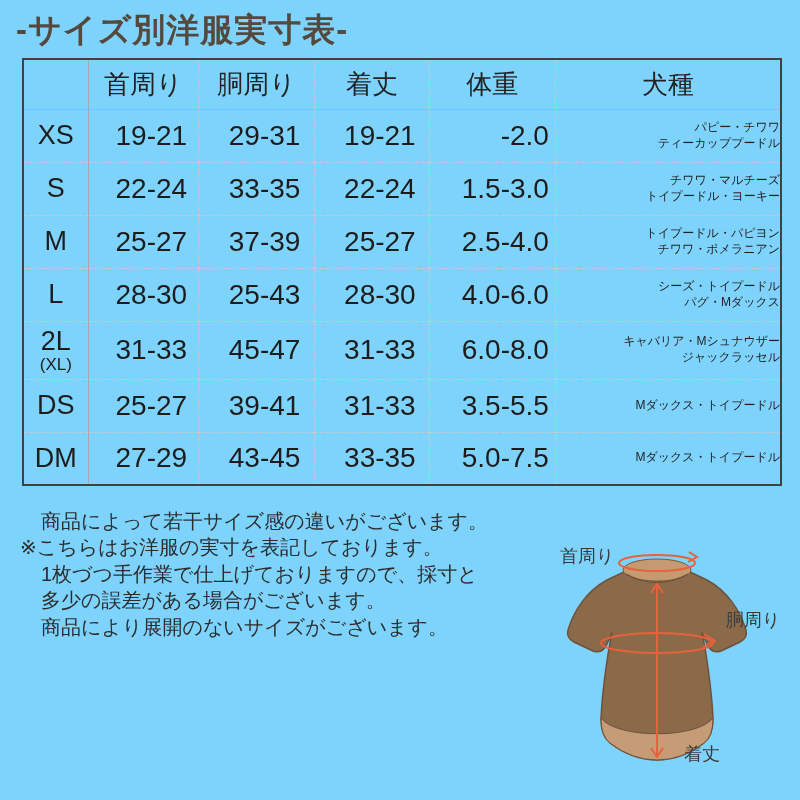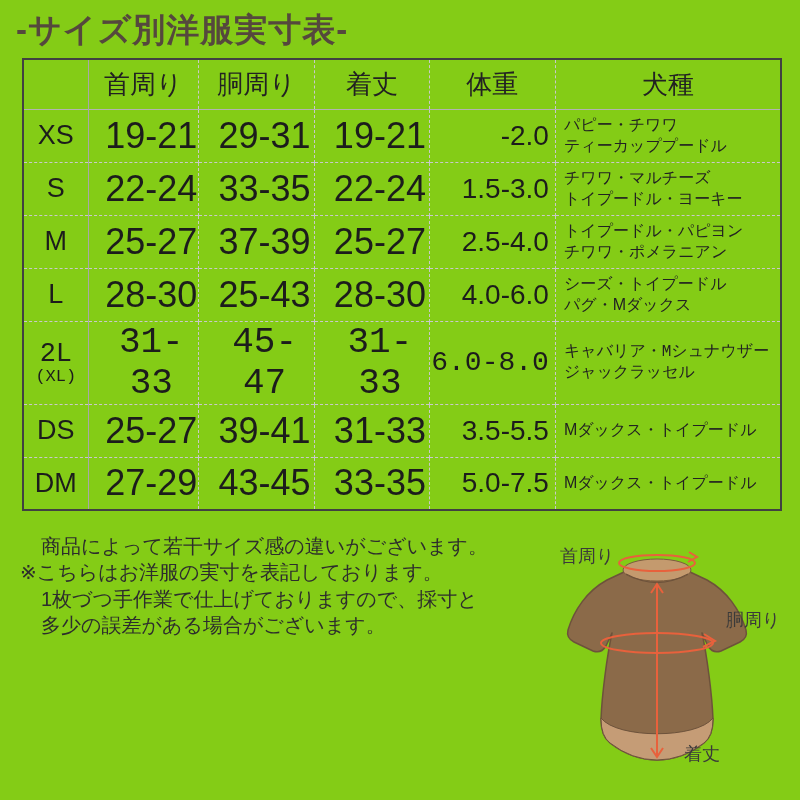--- a/index.html
+++ b/index.html
@@ -5,21 +5,21 @@
   html, body {
     margin: 0;
     padding: 0;
     background: #ffffff;
     font-family: "Liberation Sans", "DejaVu Sans", sans-serif;
   }
   #page {
     position: relative;
     width: 800px;
     height: 800px;
-    background: #84cc16;
+    background: #7dd3fc;
     overflow: hidden;
   }
   
   .page-title {
     margin: 0;
     padding: 8px 0 0 16px;
     font-size: 33px;
     font-weight: bold;
     letter-spacing: 1px;
     color: #55483d;
@@ -39,28 +39,28 @@
     text-align: center;
     vertical-align: middle;
     overflow: hidden;
   }
   .size-table th:first-child, .size-table td:first-child { border-left: none; }
   .size-table th:nth-child(2), .size-table td:nth-child(2) { border-left: 1px solid #a8a8a8; }
   .size-table tbody td { border-top: 1px dashed #c9c9c9; }
   .size-table tbody tr:first-child td { border-top: 1px solid #b3b3b3; }
   .size-table thead tr { height: 50px; }
   .size-table tbody tr { height: 53px; }
-  .size-table tbody tr.tall { height: 58px; font-family: Liberation Mono, monospace; }
+  .size-table tbody tr.tall { height: 58px; }
   .size-table th { font-size: 26px; font-weight: normal; color: #222222; }
   td.c-size { font-size: 27px; }
   td.c-size .size-main { line-height: 1.05; }
   td.c-size .size-sub  { font-size: 17px; line-height: 1.0; }
-  td.c-num { font-size: 36px; letter-spacing: 0; padding-left: 16px; }
+  td.c-num { font-size: 28px; letter-spacing: 0; padding-left: 16px; }
   td.c-weight { font-size: 28px; text-align: right; padding-right: 6px; }
-  td.c-breed { font-size: 16px; text-align: left; padding-left: 8px; line-height: 1.3; color: #222222; }
+  td.c-breed { font-size: 12px; text-align: right; padding-left: 8px; line-height: 1.3; color: #222222; }
   
   .notes {
     margin: 22px 0 0 20px;
     width: 510px;
     font-size: 20px;
     line-height: 1.32;
     color: #2d2d2d;
   }
   .notes .note-line { white-space: nowrap; }
   .notes .note-line.indent { padding-left: 21px; }
@@ -209,20 +209,21 @@
           </td>
       </tr>
     </tbody>
   </table>
 
   <div class="notes">
     <div class="note-line indent">商品によって若干サイズ感の違いがございます。</div>
     <div class="note-line">※こちらはお洋服の実寸を表記しております。</div>
     <div class="note-line indent">1枚づつ手作業で仕上げておりますので、採寸と</div>
     <div class="note-line indent">多少の誤差がある場合がございます。</div>
+    <div class="note-line indent">商品により展開のないサイズがございます。</div>
   </div>
 
   <div class="diagram">
     <svg width="257" height="256" viewBox="0 0 257 256">
 
       <path d="M82,28 Q115,42 148,28 L165,36 C185,47 198,66 204,86 Q206,94 198,98 L179,107 Q171,110 166,102 L160,89
                C165,112 170,150 171,175 Q171,192 162,199 Q140,216 115,216 Q90,216 68,199 Q59,192 59,175
                C60,150 65,112 70,89 L64,102 Q59,110 51,107 L32,98 Q24,94 26,86 C32,66 45,47 65,36 Z" fill="#8b6a49" stroke="#6d523b" stroke-width="1.5" stroke-linejoin="round"></path>
 
       <path d="M59,174 C75,195 155,195 171,174 L171,175 Q171,192 162,199 Q140,216 115,216 Q90,216 68,199 Q59,192 59,175 Z" fill="#c59c76" stroke="#6d523b" stroke-width="1"></path>

